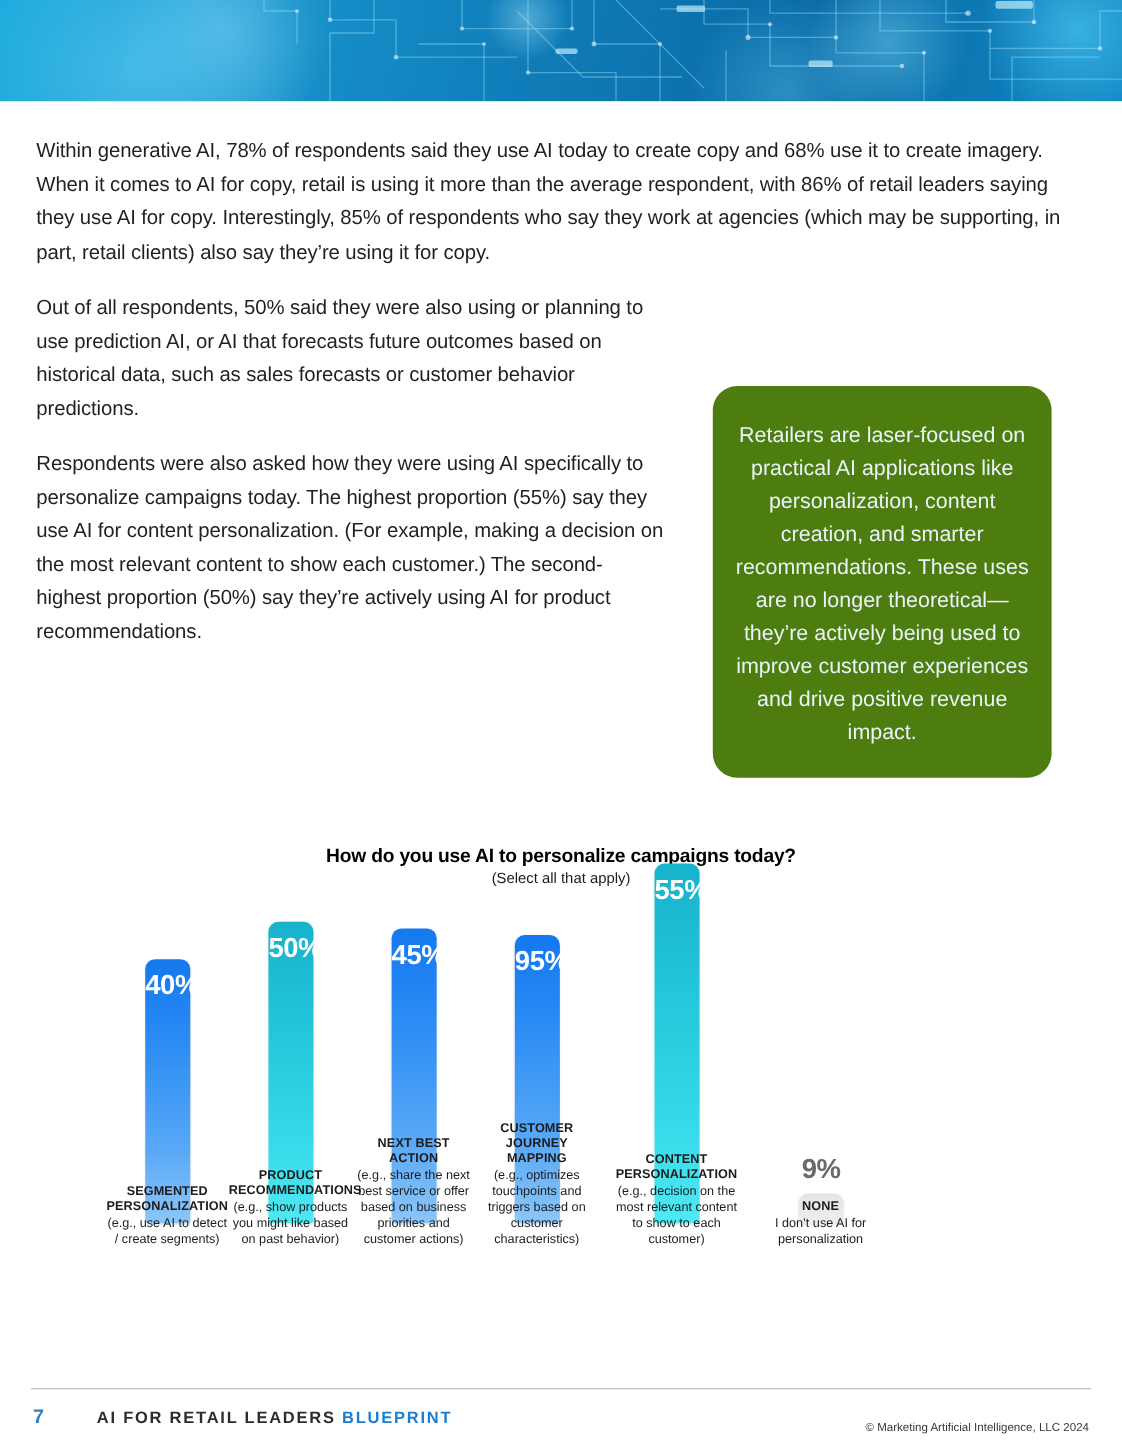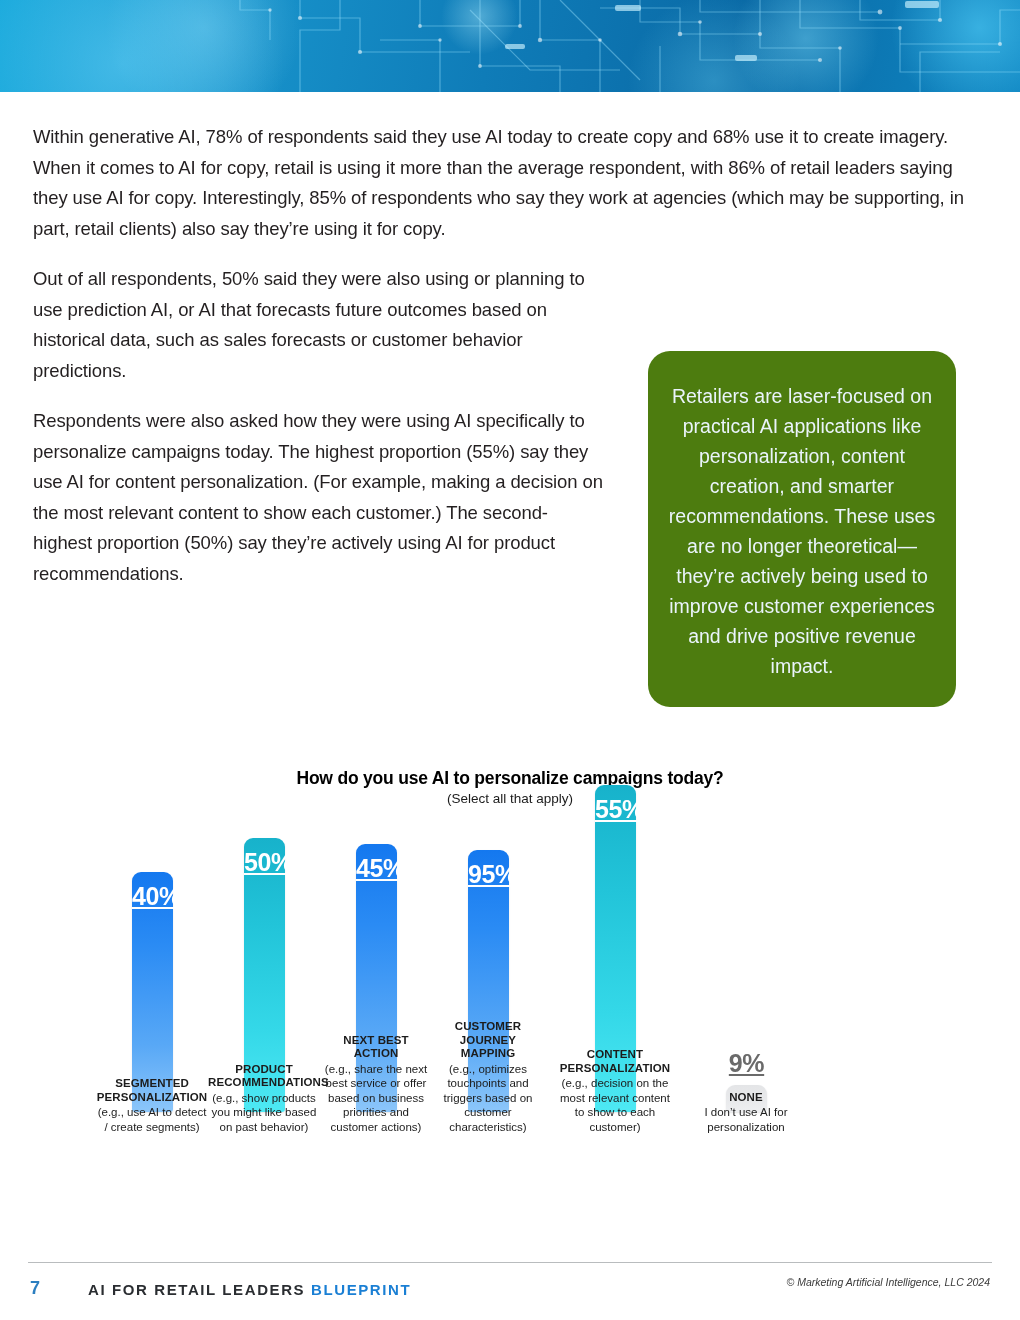--- a/index.html
+++ b/index.html
@@ -118,21 +118,20 @@
 
   .bar-value {
     position: absolute;
     left: 0;
     width: 100%;
     text-align: center;
     font-size: 25px;
     font-weight: bold;
     color: #ffffff;
     letter-spacing: -0.4px;
-    text-decoration: underline;
   }
   .bar-value.dark { color: #6a6a6a; }
 
   .bar-label {
     position: absolute;
     bottom: 0;
     width: 112px;
     left: 0;
     text-align: center;
     color: #1c1c1c;
@@ -176,23 +175,22 @@
     left: 88px; top: 9px;
     font-size: 15px;
     font-weight: bold;
     letter-spacing: 1.6px;
     color: #2a2d31;
     white-space: nowrap;
   }
   .footer-title .accent { color: #1a7fd4; }
   .copyright {
     position: absolute;
-    right: 30px; top: 4px;
+    right: 30px; top: 20px;
     font-size: 10.5px;
-    font-style: italic;
     color: #3a3a3a;
     white-space: nowrap;
   }
 </style>
 </head>
 <body>
 
 <div class="banner">
   <svg width="1020" height="92" viewBox="0 0 1020 92" aria-hidden="true">
     <g stroke="#9fe4ff" stroke-opacity="0.42" stroke-width="1.2" fill="none">

